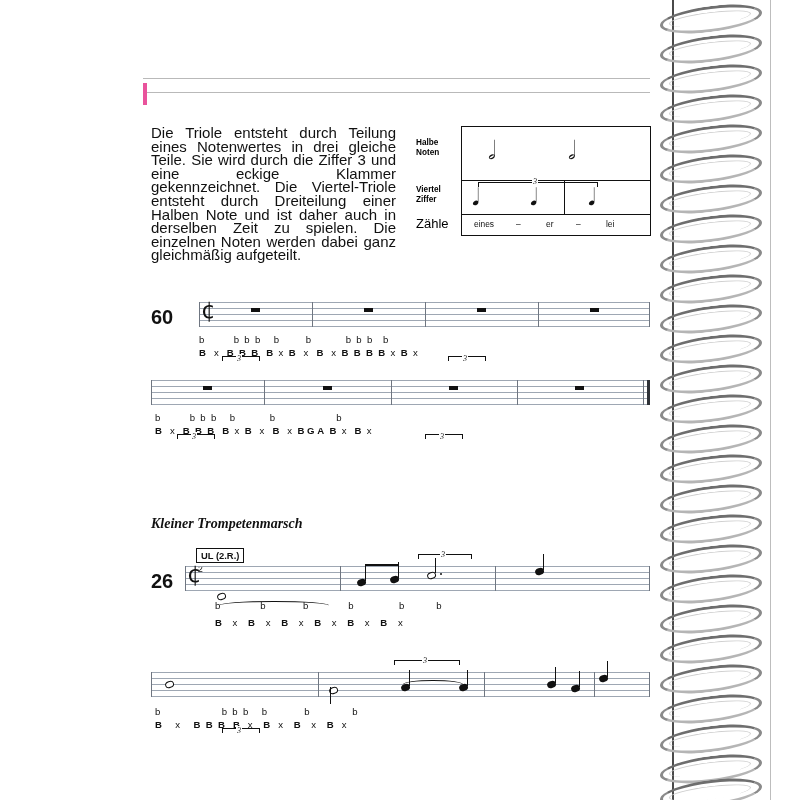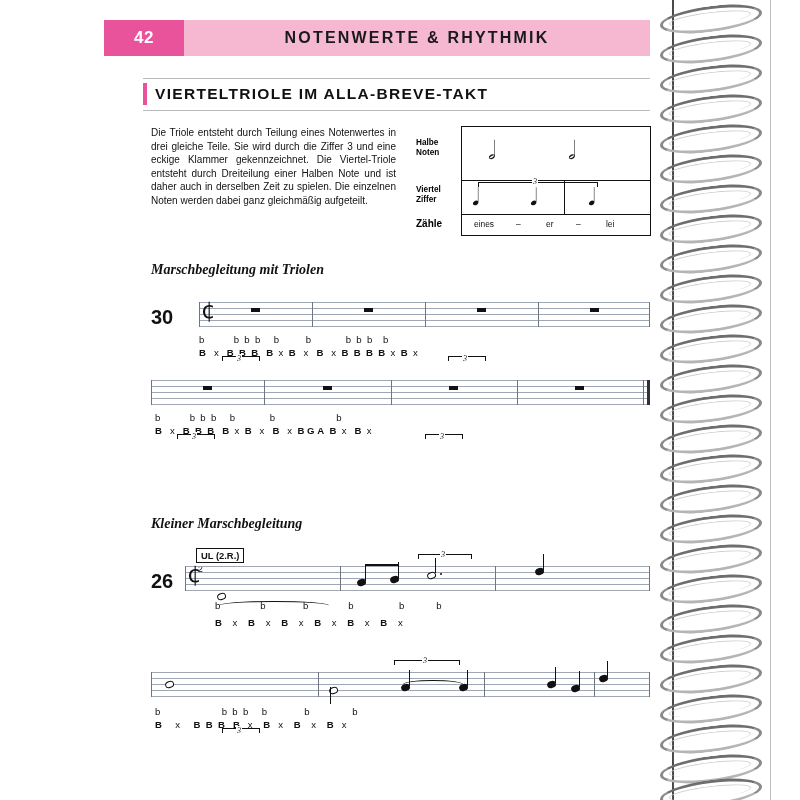--- a/index.html
+++ b/index.html
@@ -53,21 +53,21 @@
   .sect .rule{height:1px;background:#b9b9b9;width:100%;}
   .sect .inner{position:relative;padding:6px 0 7px 12px;}
   .sect .tick{position:absolute;left:0;top:4px;width:4px;height:22px;background:#e9539c;}
   .sect h2{
     margin:0;font-size:15.5px;font-weight:bold;letter-spacing:1.3px;color:#111;
   }
 
   
   .intro{
     position:absolute;left:151px;top:126px;width:245px;
-    font-size:10px;line-height:13.6px;color:#111;text-align:justify;
+    font-size:15px;line-height:13.6px;color:#111;text-align:justify;
   }
 
   
   .infobox{
     position:absolute;left:416px;top:126px;width:235px;height:108px;
   }
   .infobox .lbl1{position:absolute;left:0;top:14px;}
   .infobox .lbl2{position:absolute;left:0;top:60px;}
   .infobox .lbl3{position:absolute;left:0;top:94px;font-weight:normal;}
   .infobox .frame{
@@ -142,42 +142,37 @@
     <div class="coil" style="top:576px"></div>
     <div class="coil" style="top:606px"></div>
     <div class="coil" style="top:636px"></div>
     <div class="coil" style="top:666px"></div>
     <div class="coil" style="top:696px"></div>
     <div class="coil" style="top:726px"></div>
     <div class="coil" style="top:756px"></div>
     <div class="coil" style="top:780px"></div>
   </div>
 
-  <div class="hdr">
-    <div class="num">42</div>
-    <div class="bar">NOTENWERTE &amp; RHYTHMIK</div>
-  </div>
 
   <div class="sect">
     <div class="rule"></div>
     <div class="inner">
       <div class="tick"></div>
-      <h2>VIERTELTRIOLE IM ALLA-BREVE-TAKT</h2>
     </div>
     <div class="rule"></div>
   </div>
 
   <div class="intro">Die Triole entsteht durch Teilung eines Notenwertes in drei gleiche Teile. Sie wird durch die Ziffer 3 und eine eckige Klammer gekennzeichnet. Die Viertel-Triole entsteht durch Dreiteilung einer Halben Note und ist daher auch in derselben Zeit zu spielen. Die einzelnen Noten werden dabei ganz gleichmäßig aufgeteilt.</div>
 
   <div class="infobox">
     <div class="lbl1 labels-text" style="position:absolute;left:0;top:12px;font-size:8.2px;font-weight:bold;line-height:10px;white-space:pre-line;">Halbe
 Noten</div>
     <div class="lbl2" style="position:absolute;left:0;top:59px;font-size:8.2px;font-weight:bold;line-height:10px;white-space:pre-line;">Viertel
 Ziffer</div>
-    <div class="lbl3" style="position:absolute;left:0;top:93px;font-size:10px;line-height:10px;font-weight:bold;">Zähle</div>
+    <div class="lbl3" style="position:absolute;left:0;top:93px;font-size:13px;line-height:10px;">Zähle</div>
 
     <div class="frame"></div>
     <div class="mid"></div>
     <div class="bot"></div>
 
     <div class="glyph" style="left:72px;top:10px;font-size:25px;">𝅗𝅥</div>
     <div class="glyph" style="left:152px;top:10px;font-size:25px;">𝅗𝅥</div>
 
     <div class="glyph" style="left:56px;top:58px;font-size:23px;">𝅘𝅥</div>
     <div class="glyph" style="left:114px;top:58px;font-size:23px;">𝅘𝅥</div>
@@ -188,22 +183,21 @@
 
     <div class="infobox vline" style="left:148px;top:54px;height:34px;width:1px;background:#111;position:absolute;"></div>
 
     <div class="zaehle" style="left:58px;top:93px;">eines</div>
     <div class="zaehle" style="left:100px;top:93px;">–</div>
     <div class="zaehle" style="left:130px;top:93px;">er</div>
     <div class="zaehle" style="left:160px;top:93px;">–</div>
     <div class="zaehle" style="left:190px;top:93px;">lei</div>
   </div>
 
-  <div class="exTitle" style="left:151px;top:262px;">Marschbegleitung mit Triolen</div>
-  <div class="exNum" style="left:151px;top:306px;">30</div>
+  <div class="exNum" style="left:151px;top:306px;">60</div>
 
   <div class="staff" style="left:199px;top:302px;width:451px;height:25px;">
     <div class="ln l0"></div>
       <div class="ln l1"></div>
       <div class="ln l2"></div>
       <div class="ln l3"></div>
       <div class="ln l4"></div>
     <div class="bl" style="left:0;top:0;height:25px;"></div>
     <div class="bl" style="left:113px;top:0;height:25px;"></div>
     <div class="bl" style="left:226px;top:0;height:25px;"></div>
@@ -241,21 +235,21 @@
     <div class="rest" style="left:424px;top:6px;"></div>
   </div>
 
   <div class="tabline" style="left:155px;top:412px;">b&nbsp;&nbsp;&nbsp;&nbsp;&nbsp;&nbsp;&nbsp;&nbsp;&nbsp;&nbsp;&nbsp;b&nbsp;&nbsp;b&nbsp;&nbsp;b&nbsp;&nbsp;&nbsp;&nbsp;&nbsp;b&nbsp;&nbsp;&nbsp;&nbsp;&nbsp;&nbsp;&nbsp;&nbsp;&nbsp;&nbsp;&nbsp;&nbsp;&nbsp;b&nbsp;&nbsp;&nbsp;&nbsp;&nbsp;&nbsp;&nbsp;&nbsp;&nbsp;&nbsp;&nbsp;&nbsp;&nbsp;&nbsp;&nbsp;&nbsp;&nbsp;&nbsp;&nbsp;&nbsp;&nbsp;&nbsp;&nbsp;b</div>
   <div class="tabline" style="left:155px;top:425px;"><b>B</b>&nbsp;&nbsp;&nbsp;x&nbsp;&nbsp;&nbsp;<b>B</b>&nbsp;&nbsp;<b>B</b>&nbsp;&nbsp;<b>B</b>&nbsp;&nbsp;&nbsp;<b>B</b>&nbsp;&nbsp;x&nbsp;&nbsp;<b>B</b>&nbsp;&nbsp;&nbsp;x&nbsp;&nbsp;&nbsp;<b>B</b>&nbsp;&nbsp;&nbsp;x&nbsp;&nbsp;<b>B</b>&nbsp;<b>G</b>&nbsp;<b>A</b>&nbsp;&nbsp;<b>B</b>&nbsp;&nbsp;x&nbsp;&nbsp;&nbsp;<b>B</b>&nbsp;&nbsp;x</div>
   <div class="brack" style="left:177px;top:434px;width:36px;border-top:1px solid #111;"></div>
   <div class="trip3" style="left:191px;top:432px;">3</div>
   <div class="brack" style="left:425px;top:434px;width:36px;border-top:1px solid #111;"></div>
   <div class="trip3" style="left:439px;top:432px;">3</div>
 
-  <div class="exTitle" style="left:151px;top:516px;">Kleiner Marschbegleitung</div>
+  <div class="exTitle" style="left:151px;top:516px;">Kleiner Trompetenmarsch</div>
   <div class="exNum" style="left:151px;top:570px;">26</div>
 
   <div class="ulbox" style="left:196px;top:548px;">UL (2.R.)</div>
   <div class="smallnum" style="left:198px;top:564px;">2</div>
 
   <div class="staff" style="left:185px;top:566px;width:465px;height:25px;">
     <div class="ln l0"></div>
       <div class="ln l1"></div>
       <div class="ln l2"></div>
       <div class="ln l3"></div>

